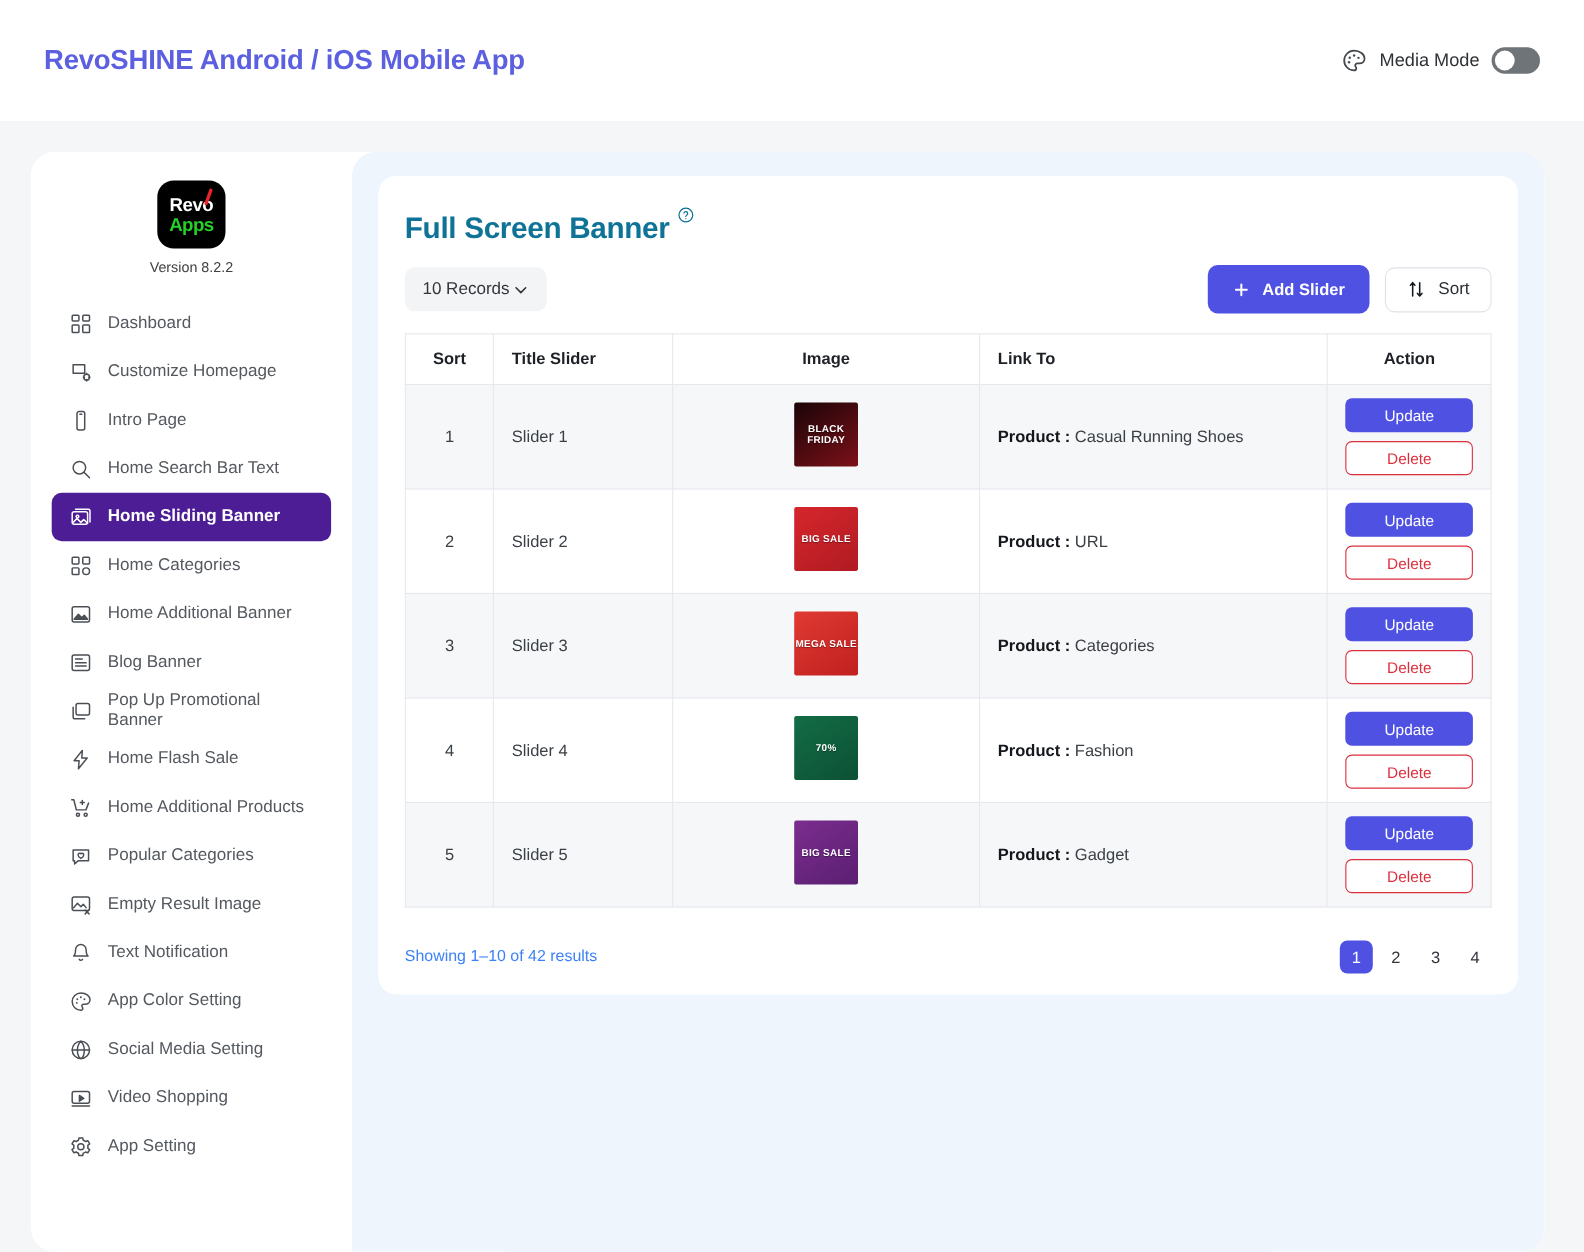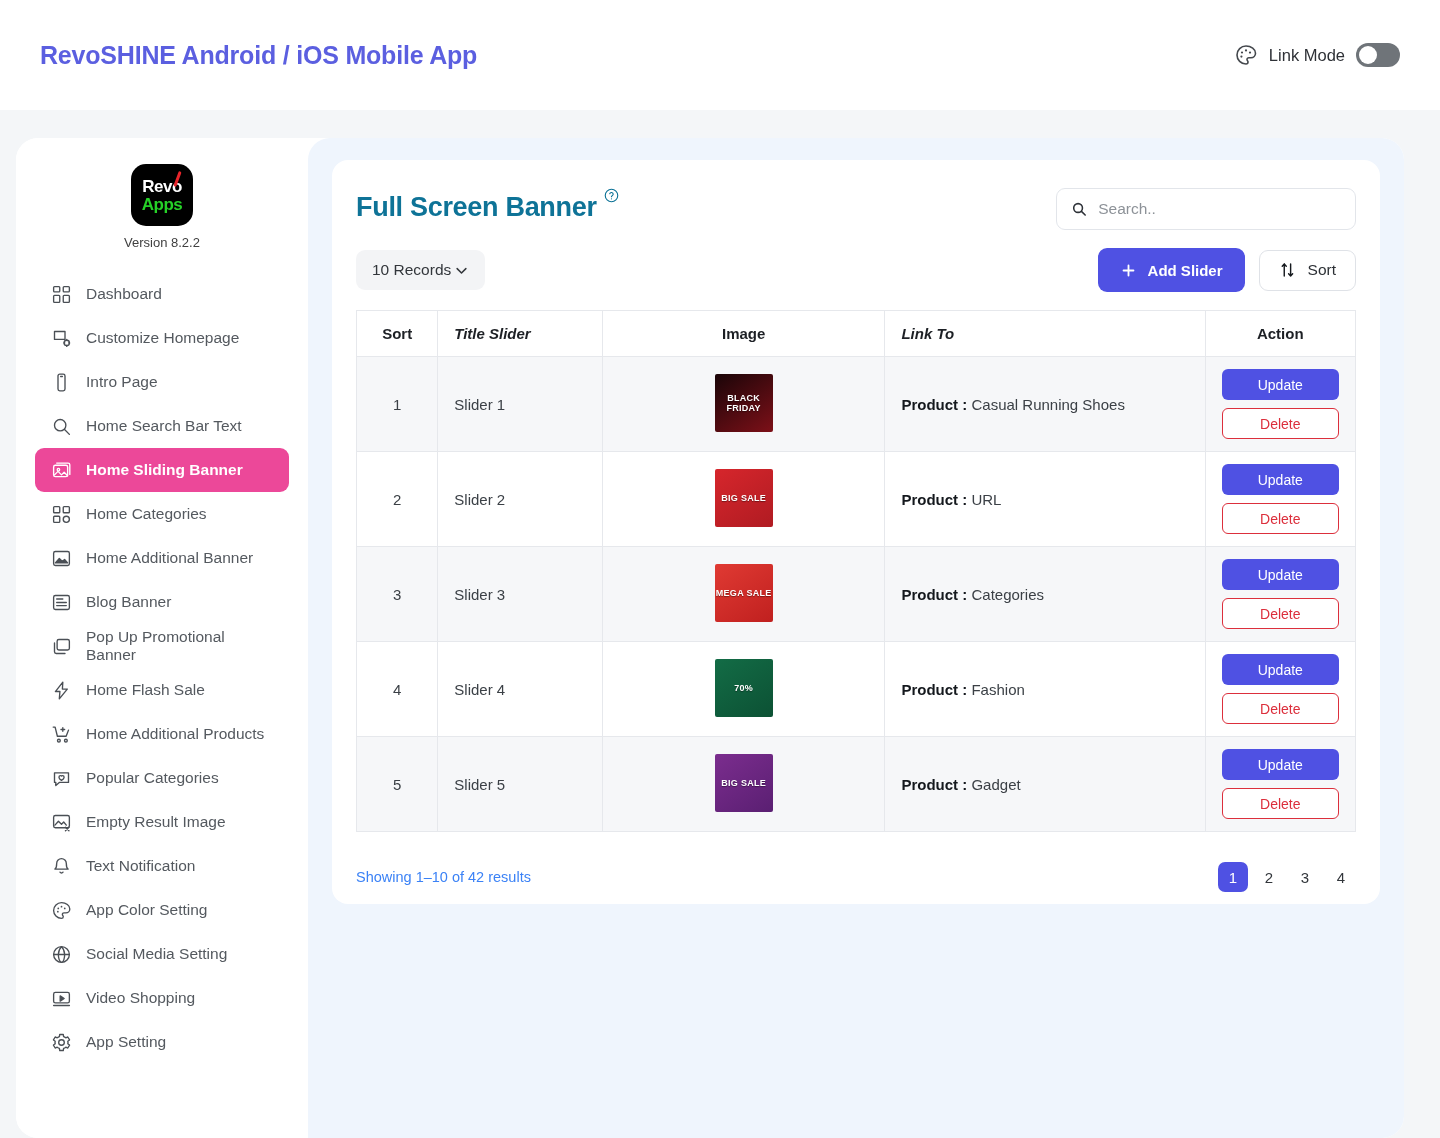--- a/index.html
+++ b/index.html
@@ -32,21 +32,21 @@
   }
   .toggle::after {
     content: ""; position: absolute; top: 3px; left: 3px;
     width: 18px; height: 18px; border-radius: 50%; background: #ffffff;
   }
 
   
   .wrap {
     position: relative;
     height: 1028px;
-    padding: 28px 36px 0 16px;
+    padding: 28px 36px 0 28px;
   }
   .shell {
     position: relative;
     height: 1000px;
     background: #ffffff;
     border-radius: 22px;
     display: flex;
     overflow: hidden;
   }
 
@@ -74,21 +74,21 @@
 
   .menu { padding: 0 19px; }
   .menu-item {
     display: flex; align-items: center; gap: 14px;
     height: 44px; padding: 0 16px; border-radius: 9px;
     color: #54595f; font-size: 15.5px; cursor: pointer;
     margin-bottom: 0px;
   }
   .menu-item .ico { width: 21px; height: 21px; flex: 0 0 21px; display: block; }
   .menu-item.active {
-    background: #ec4899; color: #ffffff; font-weight: bold;
+    background: #4c1d95; color: #ffffff; font-weight: bold;
   }
   .menu-item.active .ico { stroke: #ffffff; }
 
   
   .content {
     flex: 1; background: #eff5fd;
     border-top-left-radius: 22px;
     padding: 22px 24px 0 24px;
   }
   .panel {
@@ -135,21 +135,21 @@
     font-size: 15.5px; cursor: pointer; font-family: "Liberation Sans", sans-serif;
   }
 
   
   table { width: 100%; border-collapse: collapse; margin-top: 18px; }
   thead th {
     border: 1px solid #e6e8ec; background: #ffffff;
     font-size: 15px; font-weight: bold; color: #1d2025;
     padding: 14px 16px; text-align: center; height: 44px;
   }
-  thead th.l { text-align: left; font-style: italic; }
+  thead th.l { text-align: left; }
   tbody td {
     border: 1px solid #e6e8ec; font-size: 15px; color: #3b4046;
     padding: 12px 16px; vertical-align: middle;
   }
   tbody tr:nth-child(odd) td { background: #f6f7f9; }
   tbody tr:nth-child(even) td { background: #ffffff; }
   .c-sort { width: 80px; text-align: center; }
   .c-title { width: 162px; }
   .c-img { width: 278px; text-align: center; }
   .c-link { width: 315px; }
@@ -191,21 +191,21 @@
 <div class="topbar">
   <div class="app-title">RevoSHINE Android / iOS Mobile App</div>
   <div class="darkmode">
     <svg class="palette-ico" viewBox="0 0 24 24" fill="none" stroke="#44484d" stroke-width="1.6">
       <path d="M12 3a9 9 0 100 18c1.1 0 2-.9 2-2 0-.5-.2-1-.5-1.3-.3-.4-.5-.8-.5-1.2 0-1 .8-1.8 1.8-1.8H17a4.5 4.5 0 004.5-4.5C21.5 6.3 17.2 3 12 3z"></path>
       <circle cx="8" cy="9.5" r="1.1" fill="#44484d" stroke="none"></circle>
       <circle cx="12" cy="7.4" r="1.1" fill="#44484d" stroke="none"></circle>
       <circle cx="16" cy="9.6" r="1.1" fill="#44484d" stroke="none"></circle>
       <circle cx="7.4" cy="13.6" r="1.1" fill="#44484d" stroke="none"></circle>
     </svg>
-    <span class="darkmode-label">Link Mode</span>
+    <span class="darkmode-label">Media Mode</span>
     <span class="toggle"></span>
   </div>
 </div>
 
 <div class="wrap">
   <div class="shell">
 
     <div class="sidebar">
       <div class="brand">
         <div class="logo">
@@ -362,27 +362,20 @@
       <div class="panel">
 
         <div class="panel-head">
           <div>
             <span class="page-title">Full Screen Banner</span>
             <svg class="help-ico" viewBox="0 0 24 24" fill="none" stroke="#0e7397" stroke-width="1.8">
               <circle cx="12" cy="12" r="10"></circle>
               <path d="M9.2 9.2a2.8 2.8 0 015.5.8c0 1.9-2.8 2.3-2.8 4" stroke-linecap="round"></path>
               <circle cx="12" cy="17.3" r="0.9" fill="#0e7397" stroke="none"></circle>
             </svg>
-          </div>
-          <div class="search-box">
-            <svg width="18" height="18" viewBox="0 0 24 24" fill="none" stroke="#2e3238" stroke-width="2.3">
-              <circle cx="10.5" cy="10.5" r="6.5"></circle>
-                <path d="M15.5 15.5L21 21" stroke-linecap="round"></path>
-            </svg>
-            <input type="text" placeholder="Search.." style="">
           </div>
         </div>
 
         <div class="toolbar">
           <div class="records">
             <span>10 Records</span>
             <svg width="15" height="15" viewBox="0 0 24 24" fill="none" stroke="#32363b" stroke-width="2.4" stroke-linecap="round" stroke-linejoin="round">
                 <path d="M5 9l7 7 7-7"></path>
               </svg>
           </div>

